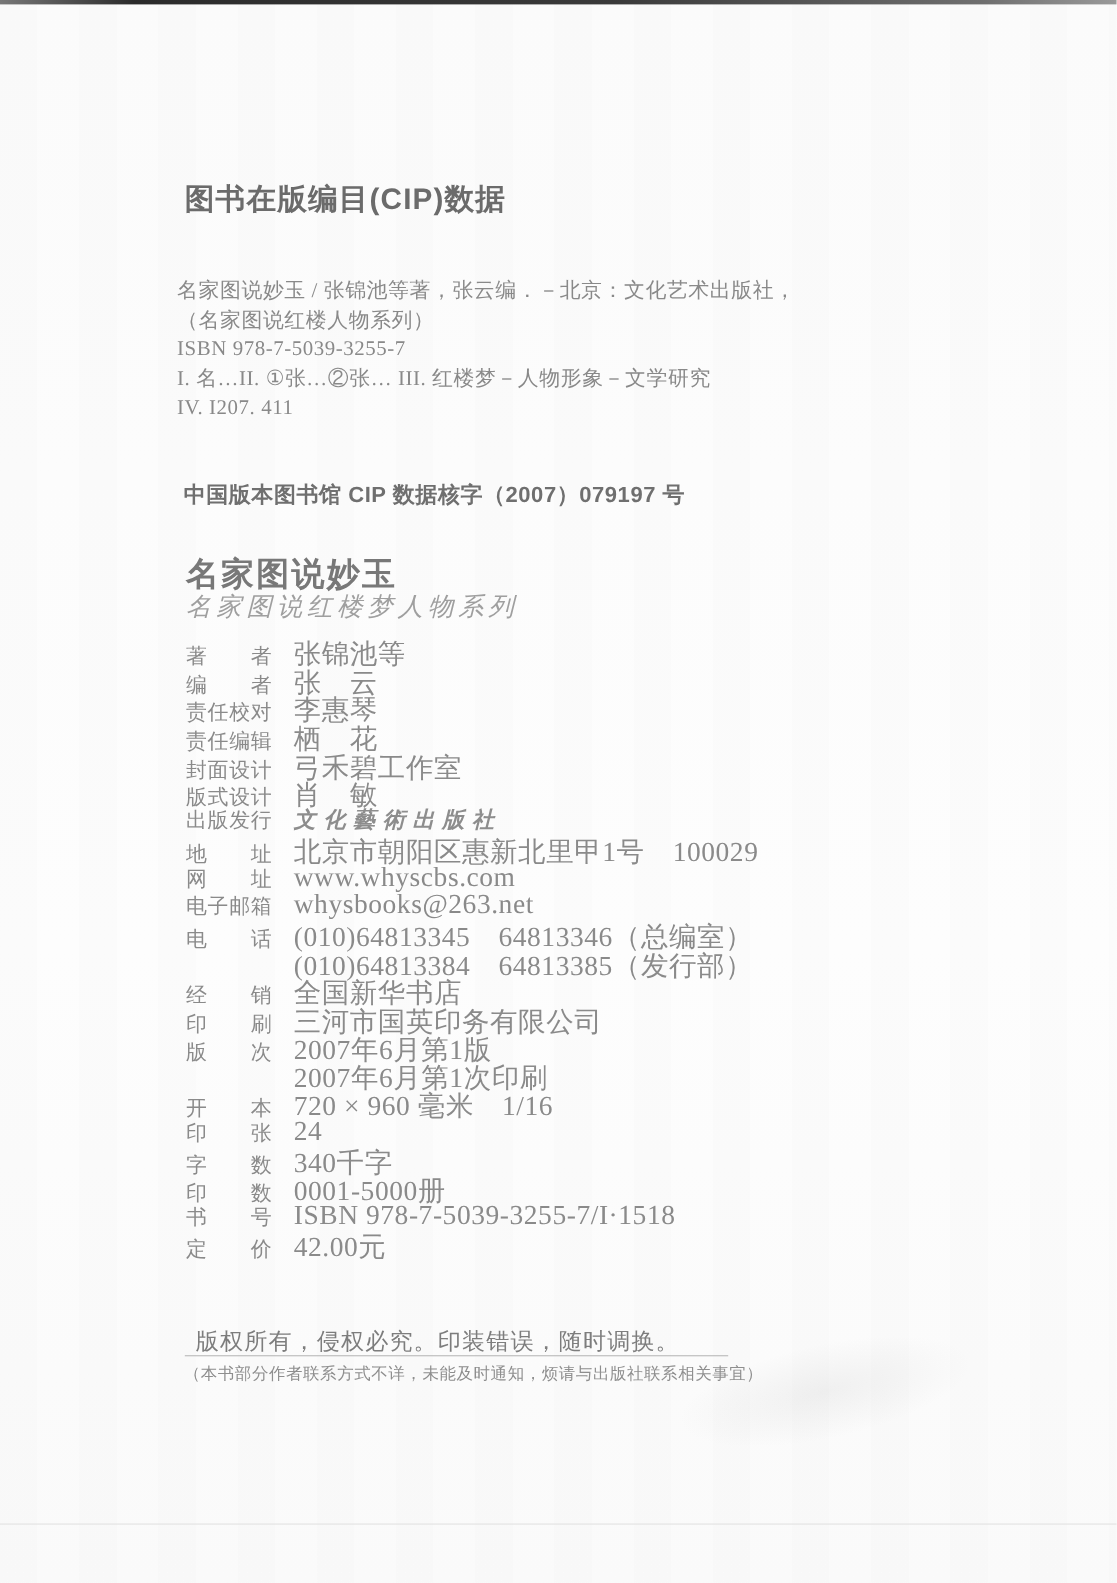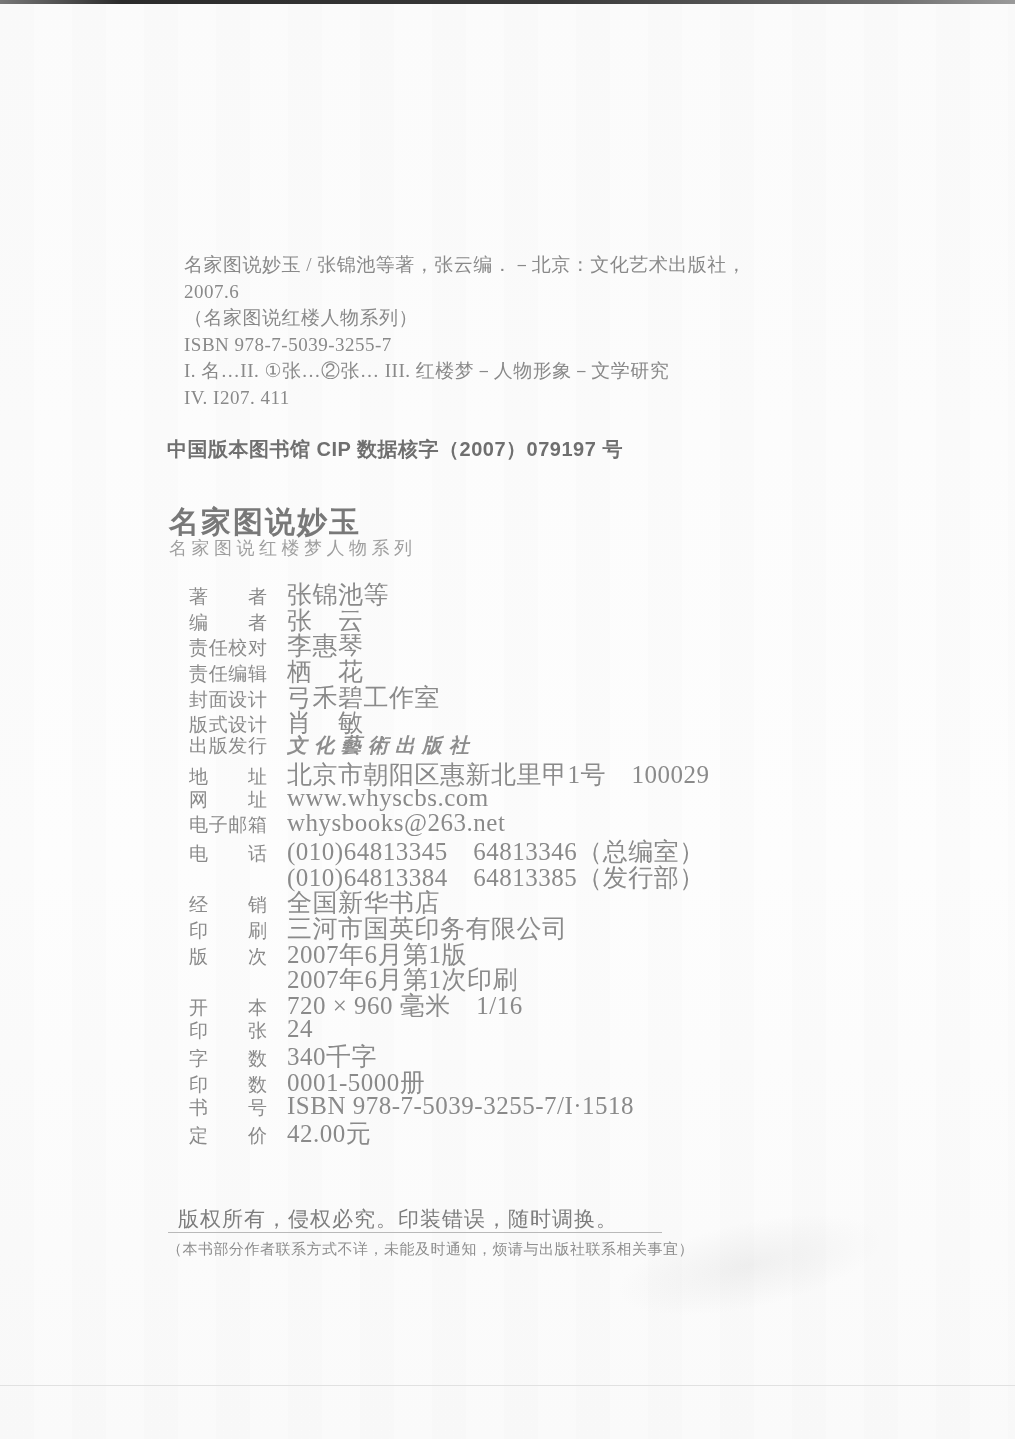--- a/index.html
+++ b/index.html
@@ -32,41 +32,41 @@
     transform: rotate(-12deg);
     border-radius: 50%;
   }
   .cip-header {
     position: absolute; left: 168px; top: 163px; margin: 0;
     font-family: "Liberation Sans", "DejaVu Sans", sans-serif;
     font-weight: bold; font-size: 27px; letter-spacing: 1px;
     color: #6b6b6b;
   }
   .cip-block {
-    position: absolute; left: 184px; top: 252px;
+    position: absolute; left: 161px; top: 252px;
     font-size: 19px; line-height: 26.5px; color: #898989;
     letter-spacing: 0.5px;
   }
   .cip-block p { margin: 0; }
   .cip-record {
     position: absolute; left: 167px; top: 436px; margin: 0;
     font-family: "Liberation Sans", "DejaVu Sans", sans-serif;
     font-weight: bold; font-size: 20px; color: #6f6f6f;
     letter-spacing: 0.5px;
   }
   .book-title {
     position: absolute; left: 169px; top: 502px; margin: 0;
     font-size: 30px; font-weight: bold; letter-spacing: 2px;
     color: #787878;
   }
   .series-title {
     position: absolute; left: 169px; top: 536px;
-    font-size: 18px; letter-spacing: 4.5px; color: #9f9f9f;
-  }
-  .colophon { position: absolute; left: 169px; top: 578px; margin-left: 20px; }
+    font-size: 23px; letter-spacing: 4.5px; color: #9f9f9f; font-style: italic;
+  }
+  .colophon { position: absolute; left: 169px; top: 578px; }
   .row { display: flex; height: 25.7px; align-items: baseline; }
   .lbl {
     display: inline-block; width: 78px; margin-right: 20px;
     font-size: 19px; color: #8a8a8a;
     text-align: justify; text-align-last: justify;
     white-space: nowrap;
   }
   .val {
     font-size: 25px; color: #8a8a8a; letter-spacing: 0.5px;
     white-space: nowrap;
@@ -89,24 +89,24 @@
     font-size: 15px; letter-spacing: 0.5px; color: #8e8e8e;
   }
 </style>
 </head>
 <body>
 
 <div class="page">
 
   <div class="top-edge"></div>
 
+  <h1 class="cip-header">图书在版编目(CIP)数据</h1>
 
   <div class="cip-block">
     <p>名家图说妙玉 / 张锦池等著，张云编．－北京：文化艺术出版社，</p>
-    <p>2007.6</p>
     <p>（名家图说红楼人物系列）</p>
     <p>ISBN 978-7-5039-3255-7</p>
     <p>I. 名…II. ①张…②张… III. 红楼梦－人物形象－文学研究</p>
     <p>IV. I207. 411</p>
   </div>
 
   <p class="cip-record">中国版本图书馆 CIP 数据核字（2007）079197 号</p>
 
   <h2 class="book-title">名家图说妙玉</h2>
   <div class="series-title">名家图说红楼梦人物系列</div>

